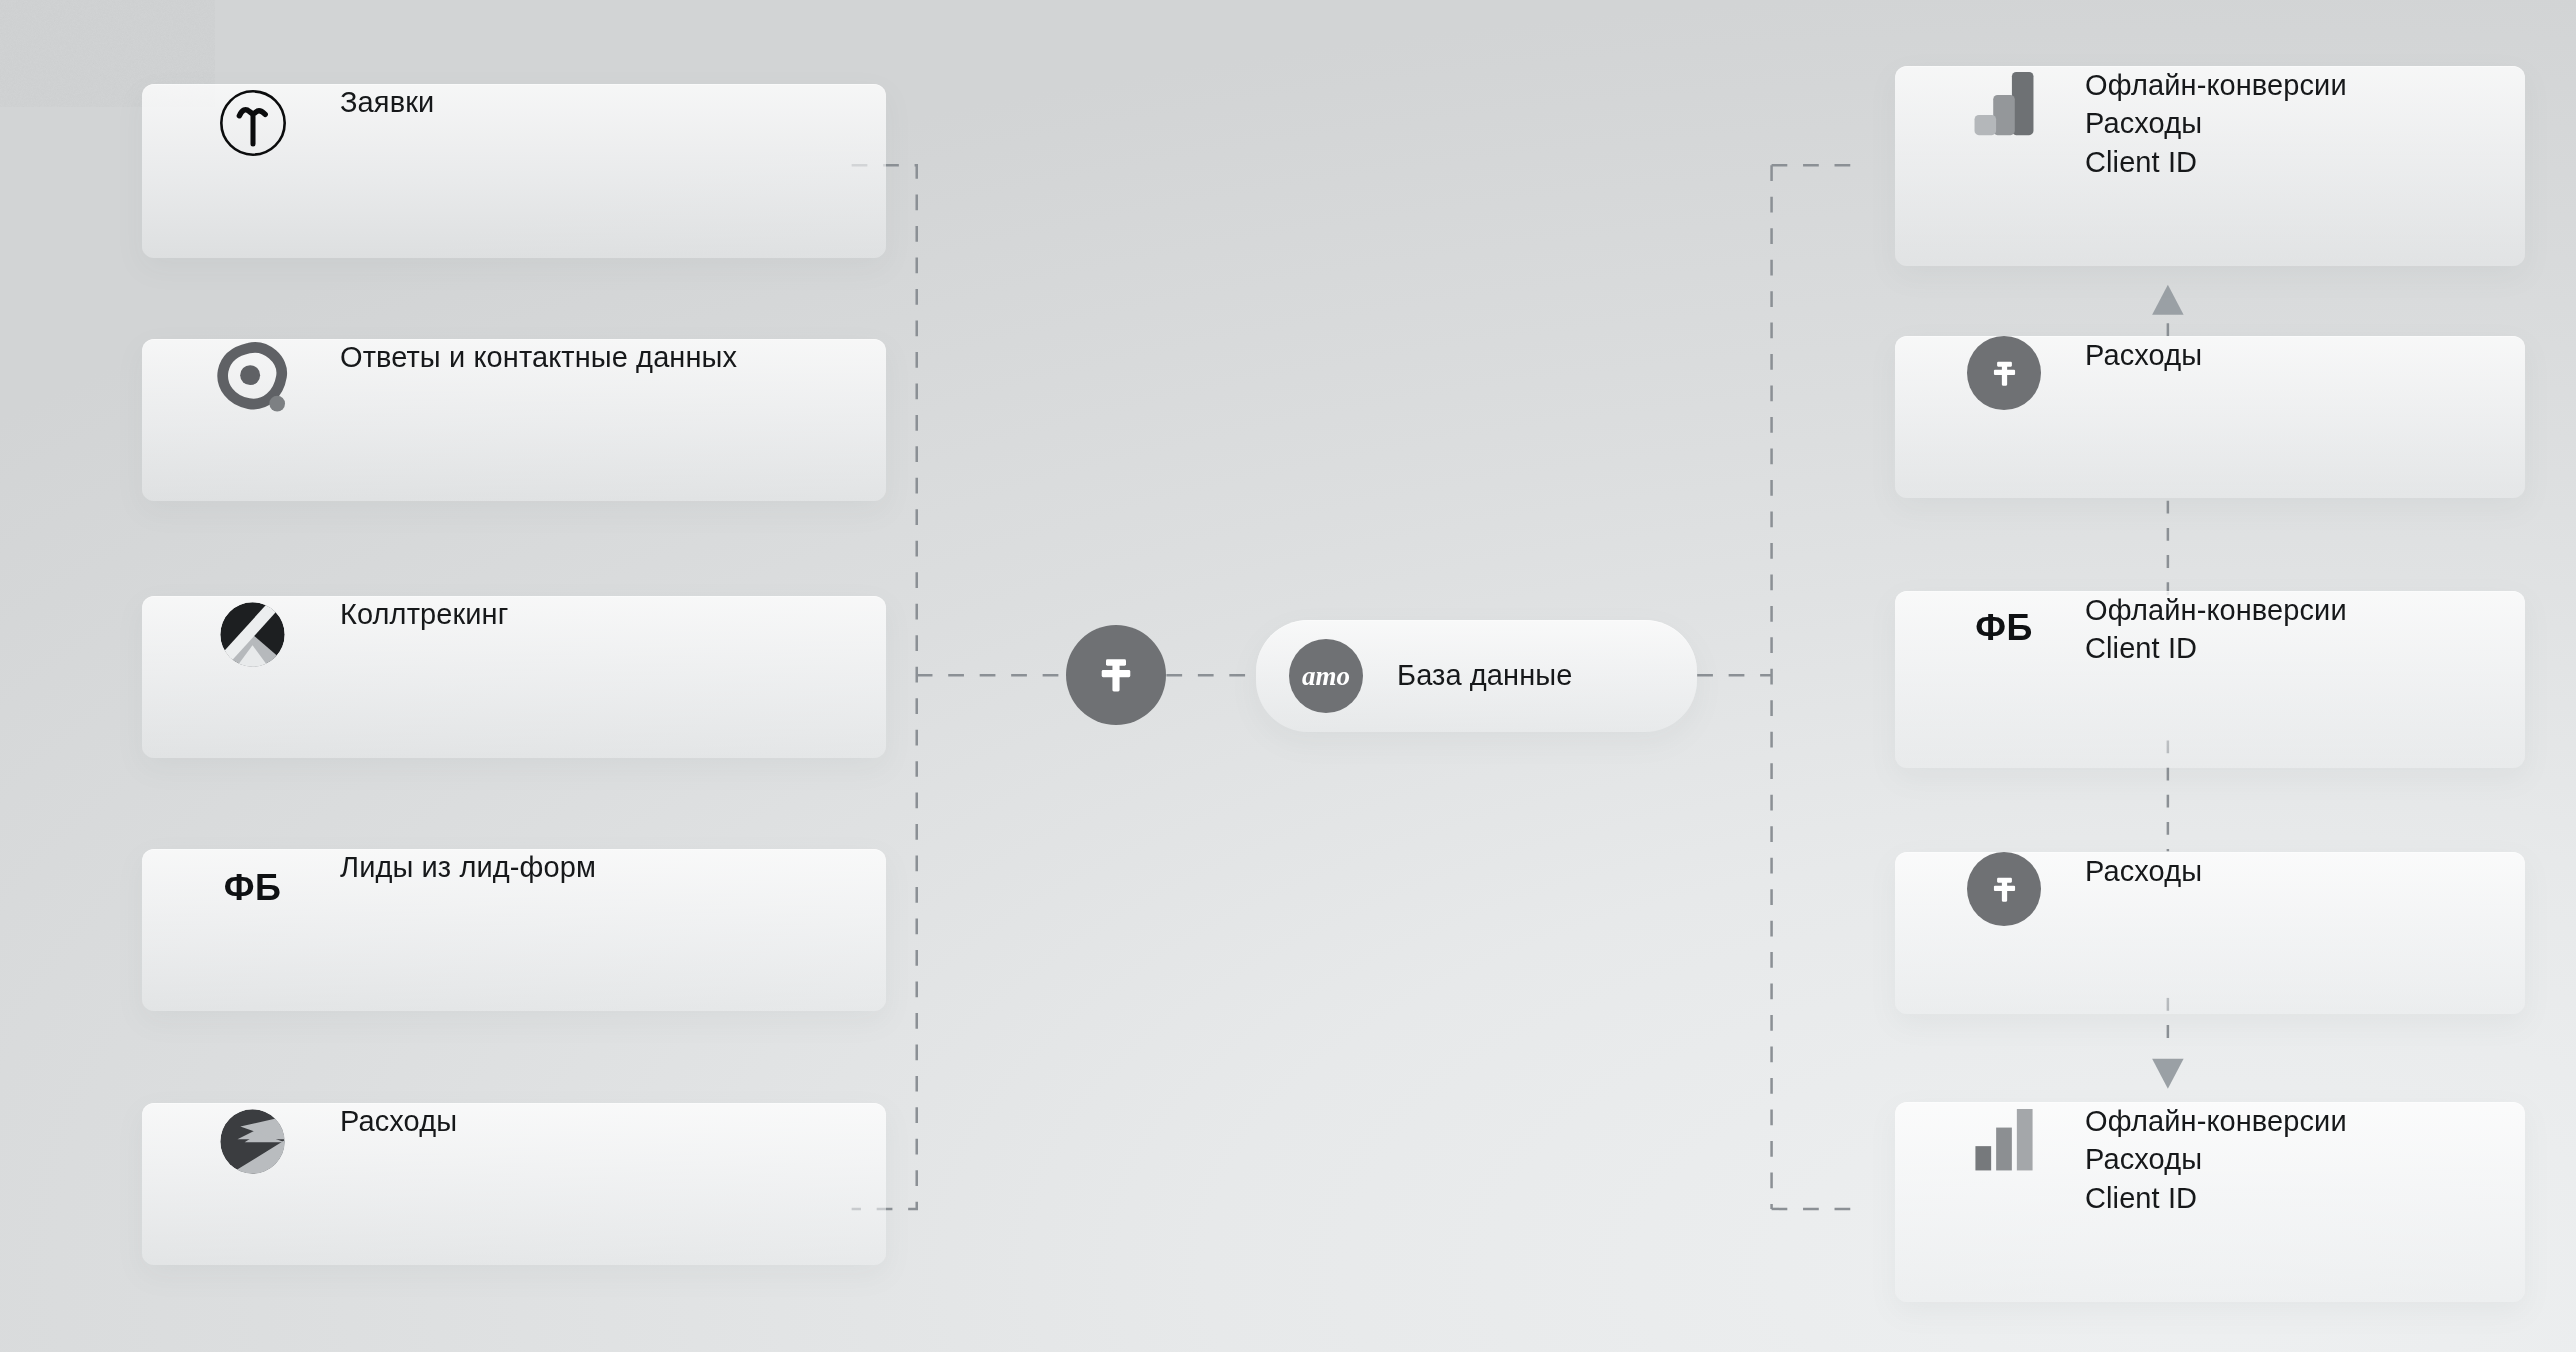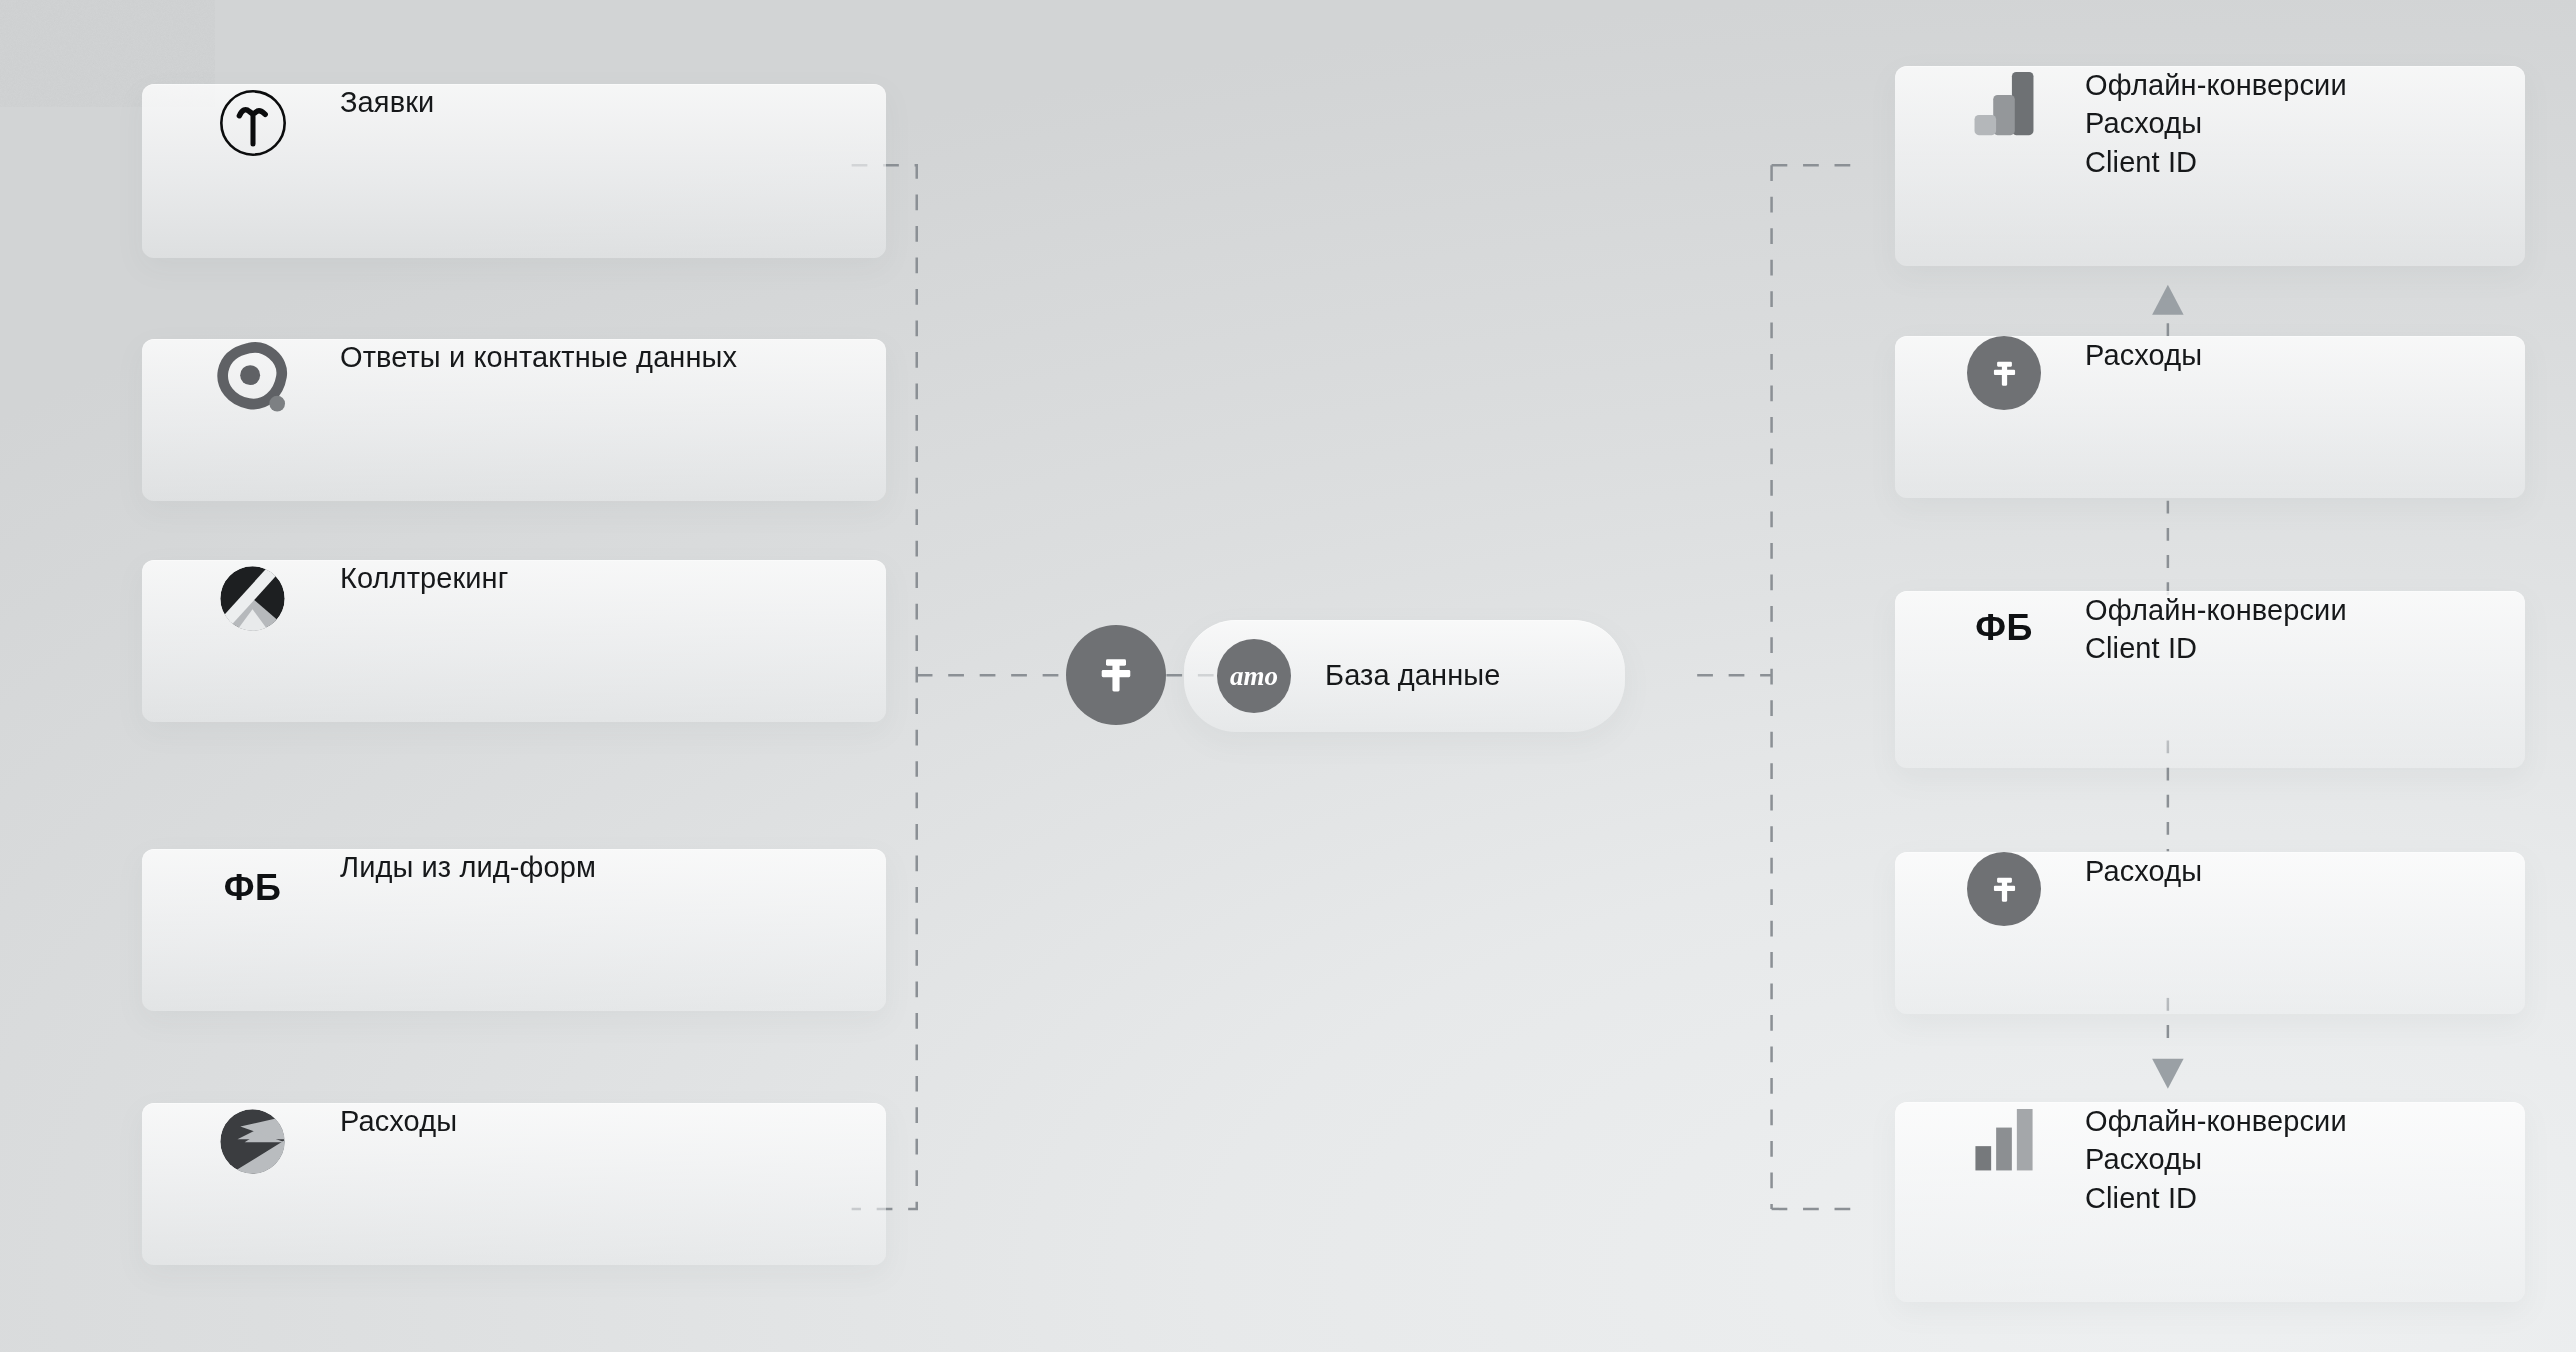--- a/index.html
+++ b/index.html
@@ -109,21 +109,21 @@
     <div class="icon-slot" style="width:77px;height:77px;">
       <svg width="74" height="74" viewBox="0 0 104 104" xmlns="http://www.w3.org/2000/svg">
         <path d="M46 10 C70 4 96 26 92 50 C88 74 70 92 46 88 C22 84 6 64 10 42 C14 22 28 14 46 10 Z" fill="none" stroke="#5f6165" stroke-width="15"></path>
         <circle cx="48" cy="48" r="14" fill="#5f6165"></circle>
         <circle cx="86" cy="88" r="11" fill="#7d8083"></circle>
       </svg>
     </div>
     <div class="lbl" style="font-size:29px;margin-left:49px;">Ответы и контактные данных</div>
   </div>
 
-  <div class="card" style="left:107px;top:560px;width:744px;height:162px;padding-left:72px;box-sizing:border-box;">
+  <div class="card" style="left:107px;top:596px;width:744px;height:162px;padding-left:72px;box-sizing:border-box;">
     <div class="icon-slot" style="width:77px;height:77px;">
       <svg width="73" height="73" viewBox="0 0 102 102" xmlns="http://www.w3.org/2000/svg">
         <defs>
           <clipPath id="ctClip">
               <circle cx="51" cy="51" r="45"></circle>
             </clipPath>
         </defs>
         <g clip-path="url(#ctClip)">
           <circle cx="51" cy="51" r="45" fill="#1d1f21"></circle>
           <path d="M-6 100 L51 51 L108 100 Z" fill="#b6b9bc"></path>
@@ -163,21 +163,21 @@
   <div class="hub" style="left:1066px;top:625px;">
     <div class="hub-circle" style="width:100px;height:100px;">
       <svg width="50" height="50" viewBox="0 0 70 70" xmlns="http://www.w3.org/2000/svg">
         <rect x="21" y="13" width="28" height="9" rx="2" fill="#fff"></rect>
         <rect x="15" y="28" width="40" height="10" rx="2" fill="#fff"></rect>
         <rect x="30" y="18" width="10" height="40" rx="2" fill="#fff"></rect>
       </svg>
     </div>
   </div>
 
-  <div class="amo-card" style="left:1184px;top:620px;width:441px;height:112px;padding-left:33px;box-sizing:border-box;">
+  <div class="amo-card" style="left:1256px;top:620px;width:441px;height:112px;padding-left:33px;box-sizing:border-box;">
     <div class="hub-circle" style="width:74px;height:74px;">
       <span class="amo-text" style="font-size:27px;">amo</span>
     </div>
     <div class="lbl" style="font-size:29px;margin-left:34px;">База данные</div>
   </div>
 
   <div class="card" style="left:1860px;top:66px;width:630px;height:200px;padding-left:72px;box-sizing:border-box;">
     <div class="icon-slot" style="width:74px;height:74px;">
       <svg width="62" height="69" viewBox="0 0 86 96" xmlns="http://www.w3.org/2000/svg">
         <rect x="54" y="4" width="30" height="88" rx="6" fill="#6e7174"></rect>

